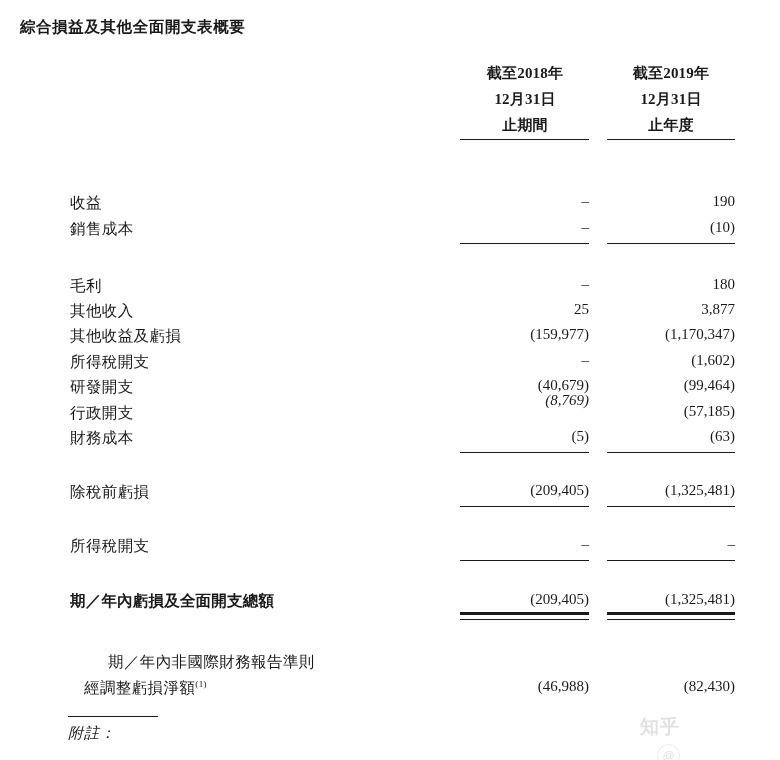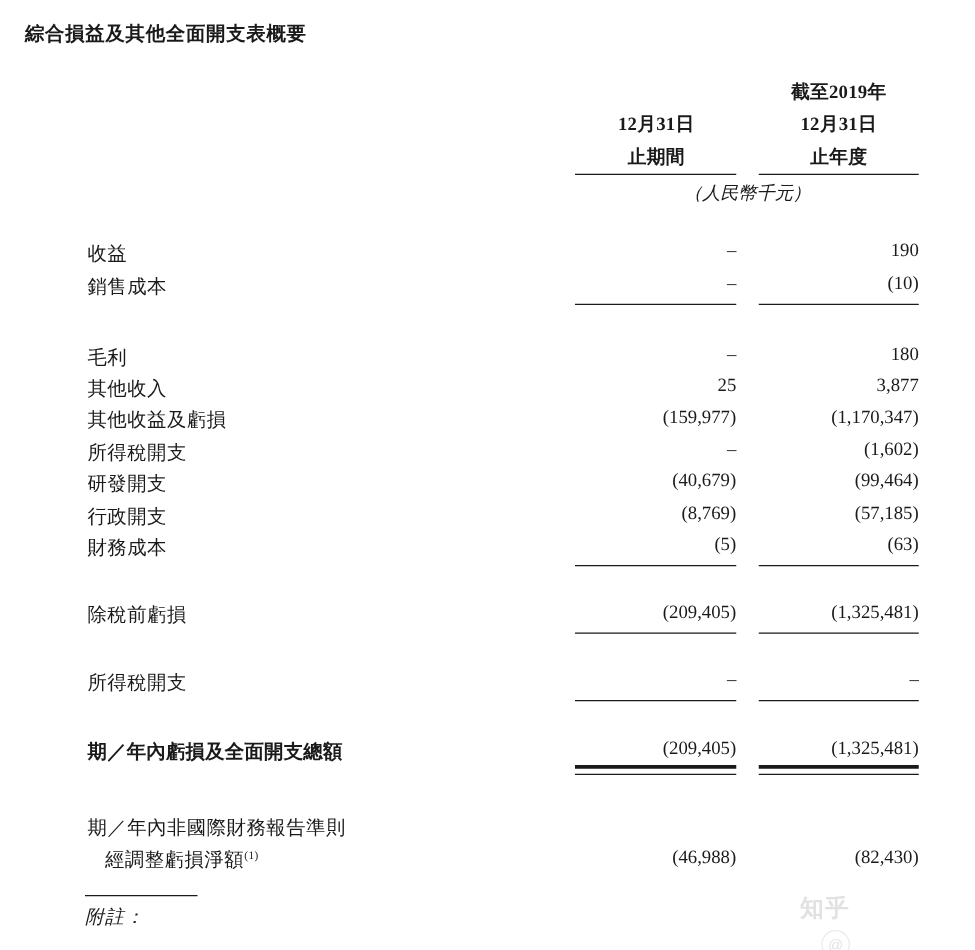--- a/index.html
+++ b/index.html
@@ -163,31 +163,31 @@
     letter-spacing: 1px;
   }
 </style>
 </head>
 <body>
 
 <div id="page">
 
   <div class="doc-title">綜合損益及其他全面開支表概要</div>
 
+  <div class="hdr hdr1" style="top:64px;">截至2018年</div>
   <div class="hdr hdr1" style="top:90px;">12月31日</div>
   <div class="hdr hdr1" style="top:116px;">止期間</div>
 
   <div class="hdr hdr2" style="top:64px;">截至2019年</div>
   <div class="hdr hdr2" style="top:90px;">12月31日</div>
   <div class="hdr hdr2" style="top:116px;">止年度</div>
 
   <div class="rule c1" style="top:139px;"></div>
   <div class="rule c2" style="top:139px;"></div>
 
-  <div class="unit-label">（人民幣千元）</div>
 
   <div class="rowlabel" style="top:193px;">收益</div>
   <div class="col1" style="top:193px;">–</div>
   <div class="col2" style="top:193px;">190</div>
 
   <div class="rowlabel" style="top:219px;">銷售成本</div>
   <div class="col1" style="top:219px;">–</div>
   <div class="col2" style="top:219px;">(10)</div>
 
   <div class="rule c1" style="top:243px;"></div>
@@ -207,21 +207,21 @@
 
   <div class="rowlabel" style="top:352px;">所得稅開支</div>
   <div class="col1" style="top:352px;">–</div>
   <div class="col2" style="top:352px;">(1,602)</div>
 
   <div class="rowlabel" style="top:377px;">研發開支</div>
   <div class="col1" style="top:377px;">(40,679)</div>
   <div class="col2" style="top:377px;">(99,464)</div>
 
   <div class="rowlabel" style="top:403px;">行政開支</div>
-  <div class="col1" style="top:403px;">(8,769)</div>
+  <div class="col1" style="top:392px;font-style:italic;">(8,769)</div>
   <div class="col2" style="top:403px;">(57,185)</div>
 
   <div class="rowlabel" style="top:428px;">財務成本</div>
   <div class="col1" style="top:428px;">(5)</div>
   <div class="col2" style="top:428px;">(63)</div>
 
   <div class="rule c1" style="top:452px;"></div>
   <div class="rule c2" style="top:452px;"></div>
 
   <div class="rowlabel" style="top:482px;">除稅前虧損</div>
@@ -240,21 +240,21 @@
 
   <div class="rowlabel bold" style="top:591px;">期／年內虧損及全面開支總額</div>
   <div class="col1" style="top:591px;">(209,405)</div>
   <div class="col2" style="top:591px;">(1,325,481)</div>
 
   <div class="rule-thick c1" style="top:612px;"></div>
   <div class="rule-thick c2" style="top:612px;"></div>
   <div class="rule c1" style="top:619px;"></div>
   <div class="rule c2" style="top:619px;"></div>
 
-  <div class="rowlabel" style="top:652px;">期／年內非國際財務報告準則</div>
+  <div class="rowlabel" style="top:652px;margin-left:38px;">期／年內非國際財務報告準則</div>
   <div class="rowlabel indent" style="top:678px;"><span>經調整虧損淨額</span><sup class="fn">(1)</sup></div>
   <div class="col1" style="top:678px;">(46,988)</div>
   <div class="col2" style="top:678px;">(82,430)</div>
 
   <div class="foot-rule"></div>
   <div class="foot-label">附註：</div>
 
   <div class="watermark">
     <span class="wm-logo">知乎</span>
     <span class="wm-avatar">@</span>

